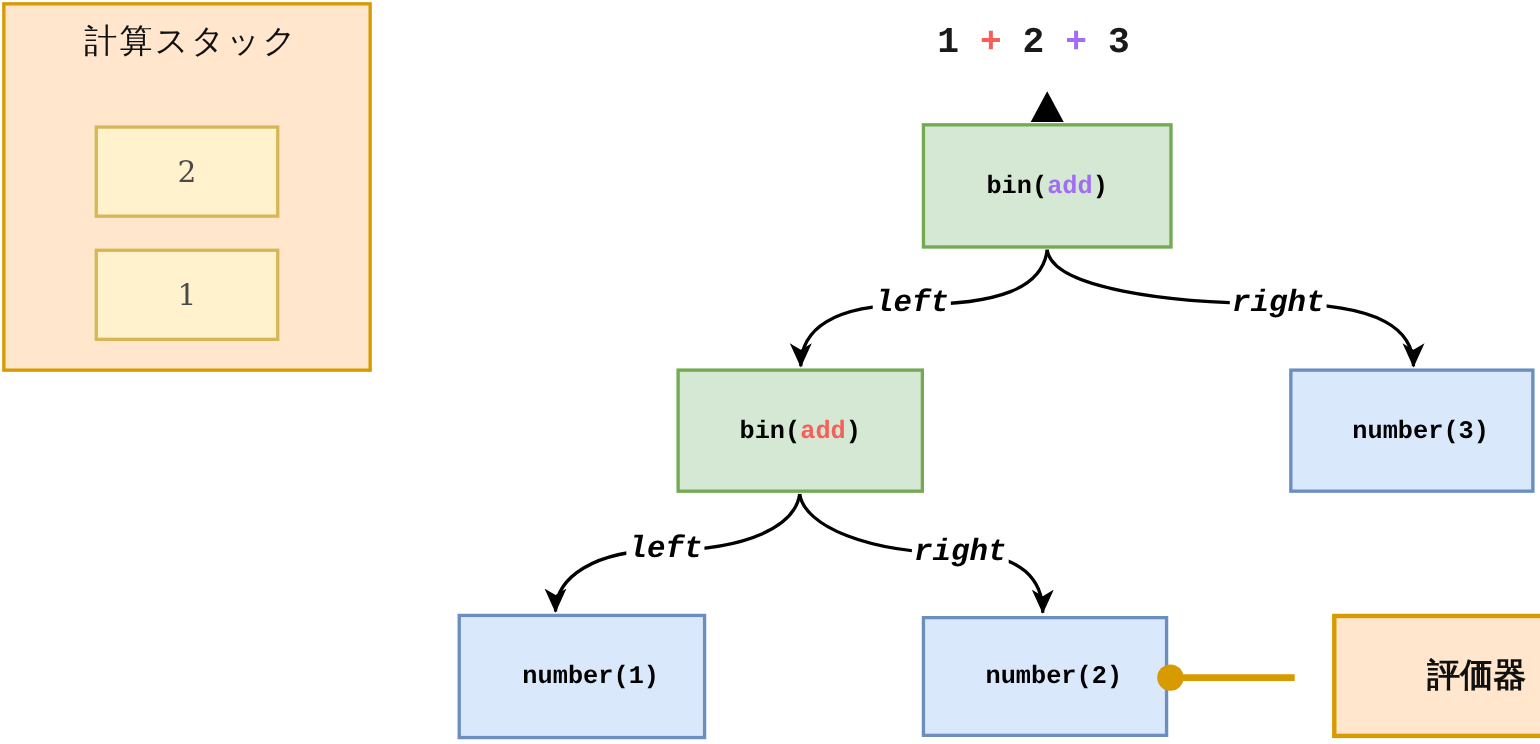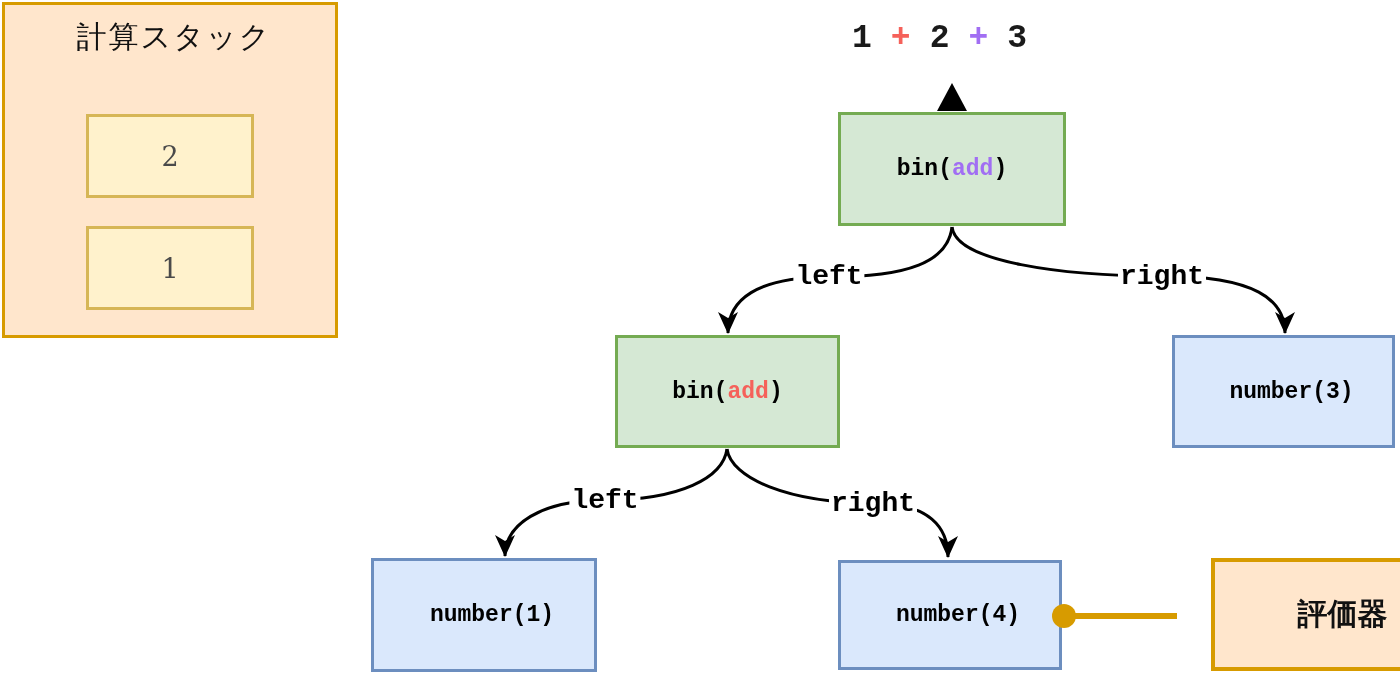--- a/index.html
+++ b/index.html
@@ -48,21 +48,21 @@
     font-family:"Liberation Mono","DejaVu Sans Mono",monospace;
     font-weight:bold;font-size:23px;color:#000000;
     white-space:pre;
     z-index:2;
   }
   .node-green{background:#d5e8d4;border:3px solid #74ab52;}
   .node-blue{background:#dae8fc;border:3px solid #6c8ebf;padding-left:16px;}
   #node-root       {left:838px;top:112px;width:228px;height:114px;}
   #node-bin-left   {left:615px;top:335px;width:225px;height:113px;}
   #node-number3    {left:1172px;top:335px;width:223px;height:113px;}
-  #node-number1    {left:371px;top:558px;width:226px;height:114px;align-items:center;}
+  #node-number1    {left:416px;top:558px;width:226px;height:114px;align-items:center;}
   #node-number2    {left:838px;top:560px;width:224px;height:110px;}
   .op-purple{color:#a16ef3;}
   .op-red{color:#f5615a;}
   
   .evaluator{
     position:absolute;left:1175px;top:558px;width:263px;height:113px;
     box-sizing:border-box;
     background:#ffe6cc;border:4px solid #d79b00;
     display:flex;align-items:center;justify-content:center;
     font-size:30px;font-weight:bold;color:#111111;
@@ -73,21 +73,21 @@
   #edge-layer{
     position:absolute;left:0;top:0;width:1400px;height:676px;
     z-index:3;pointer-events:none;
   }
   
   .edge-label{
     position:absolute;transform:translate(-50%,-50%);
     background:#ffffff;padding:0 2px;
     font-family:"Liberation Mono","DejaVu Sans Mono",monospace;
     font-weight:bold;font-size:28px;color:#000000;
-    z-index:4;white-space:pre;
+    z-index:4;white-space:pre;font-style:italic;
   }
   #edge-label-root-left  {left:829px;top:276px;}
   #edge-label-root-right {left:1162px;top:276px;}
   #edge-label-child-left {left:605px;top:500px;}
   #edge-label-child-right{left:873px;top:503px;}
 </style>
 </head>
 <body>
 
 <div id="canvas">
@@ -116,21 +116,21 @@
 
   <div id="node-number3" class="node node-blue">
     <span>number(3)</span>
   </div>
 
   <div id="node-number1" class="node node-blue">
     <span>number(1)</span>
   </div>
 
   <div id="node-number2" class="node node-blue">
-    <span>number(4)</span>
+    <span>number(2)</span>
   </div>
 
   <div class="evaluator">
     <span>評価器</span>
   </div>
 
   <svg id="edge-layer" viewBox="0 0 1400 676" xmlns="http://www.w3.org/2000/svg">
     <defs>
       <marker id="arrowhead" markerUnits="userSpaceOnUse" markerWidth="26" markerHeight="24" refX="21" refY="10" orient="auto">
         <path d="M0,0 L22,10 L0,20 L6,10 Z" fill="#000000"></path>

